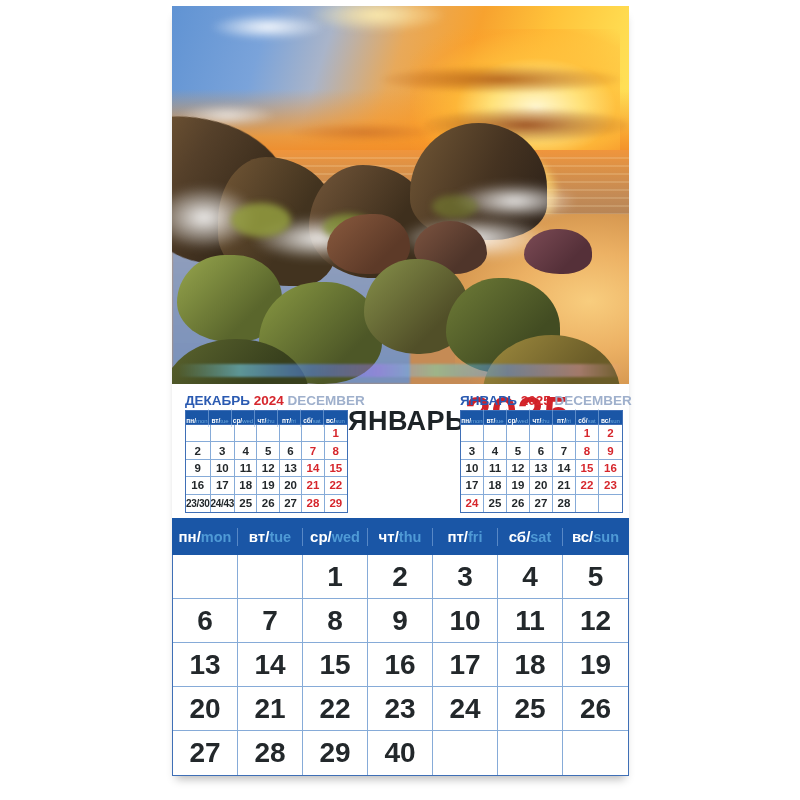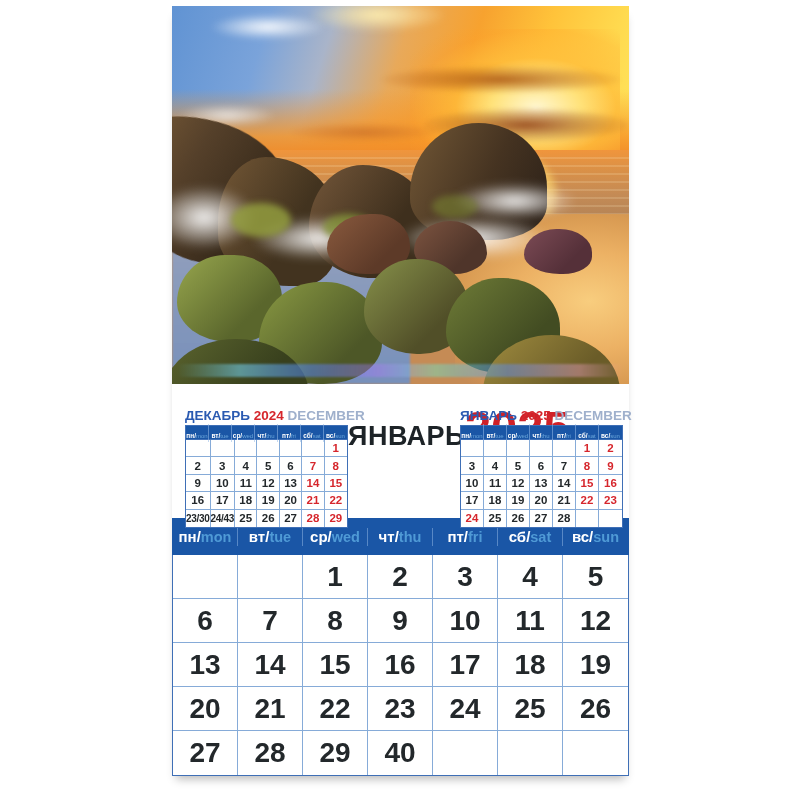--- a/index.html
+++ b/index.html
@@ -70,21 +70,21 @@
   .boulder.b2{left:19%;top:73%;width:27%;height:27%;background:linear-gradient(135deg,#8a9a43,#4d5727 72%);border-radius:52% 48% 50% 50%/62% 58% 42% 44%;}
   .boulder.b3{left:42%;top:67%;width:23%;height:25%;background:linear-gradient(135deg,#87914a,#514f28 70%);border-radius:50% 50% 48% 52%/58% 55% 44% 46%;}
   .boulder.b4{left:60%;top:72%;width:25%;height:25%;background:linear-gradient(135deg,#6f7c37,#424c22 70%);border-radius:48% 52% 50% 50%/60% 55% 42% 45%;}
   .boulder.b8{left:-2%;top:88%;width:32%;height:15%;background:linear-gradient(135deg,#5d662f,#38401d 70%);border-radius:50% 50% 0 0/100% 100% 0 0;}
   .boulder.b9{left:68%;top:87%;width:30%;height:15%;background:linear-gradient(135deg,#a08c3f,#6a5c28 70%);border-radius:50% 50% 0 0/100% 100% 0 0;}
   .foil-glare{left:1%;right:1%;bottom:7px;height:13px;filter:blur(1px);opacity:.75;
     background:linear-gradient(90deg,rgba(90,200,255,0) 0%,rgba(120,220,255,.7) 14%,rgba(80,130,255,.65) 30%,rgba(180,120,255,.5) 45%,rgba(110,230,200,.6) 58%,rgba(90,140,255,.6) 74%,rgba(255,170,215,.5) 90%,rgba(255,170,215,0) 100%);}
 
   
   .mid{display:flex;justify-content:space-between;align-items:flex-start;
-       padding:24px 6px 0 13px;height:134px;box-sizing:border-box;}
+       padding:9px 6px 0 13px;height:134px;box-sizing:border-box;}
   .mini{width:163px;}
   .mini-title{text-align:center;font-size:13.5px;font-weight:bold;margin-bottom:2px;white-space:nowrap;}
   .mt-ru{color:var(--mini-title-blue);}
   .mt-year{color:var(--accent-red);}
   .mt-en{color:var(--mini-en-gray);}
   .mini-dow{display:grid;grid-template-columns:repeat(7,1fr);background:var(--header-blue);
     border:1.5px solid var(--grid-border);border-bottom:none;height:13px;align-items:center;}
   .mini .dow-cell{text-align:center;white-space:nowrap;overflow:hidden;border-right:1px solid rgba(150,185,230,.55);}
   .mini .dow-cell:last-child{border-right:none;}
   .mini .dow-ru{color:#fff;font-weight:bold;font-size:6.5px;}

